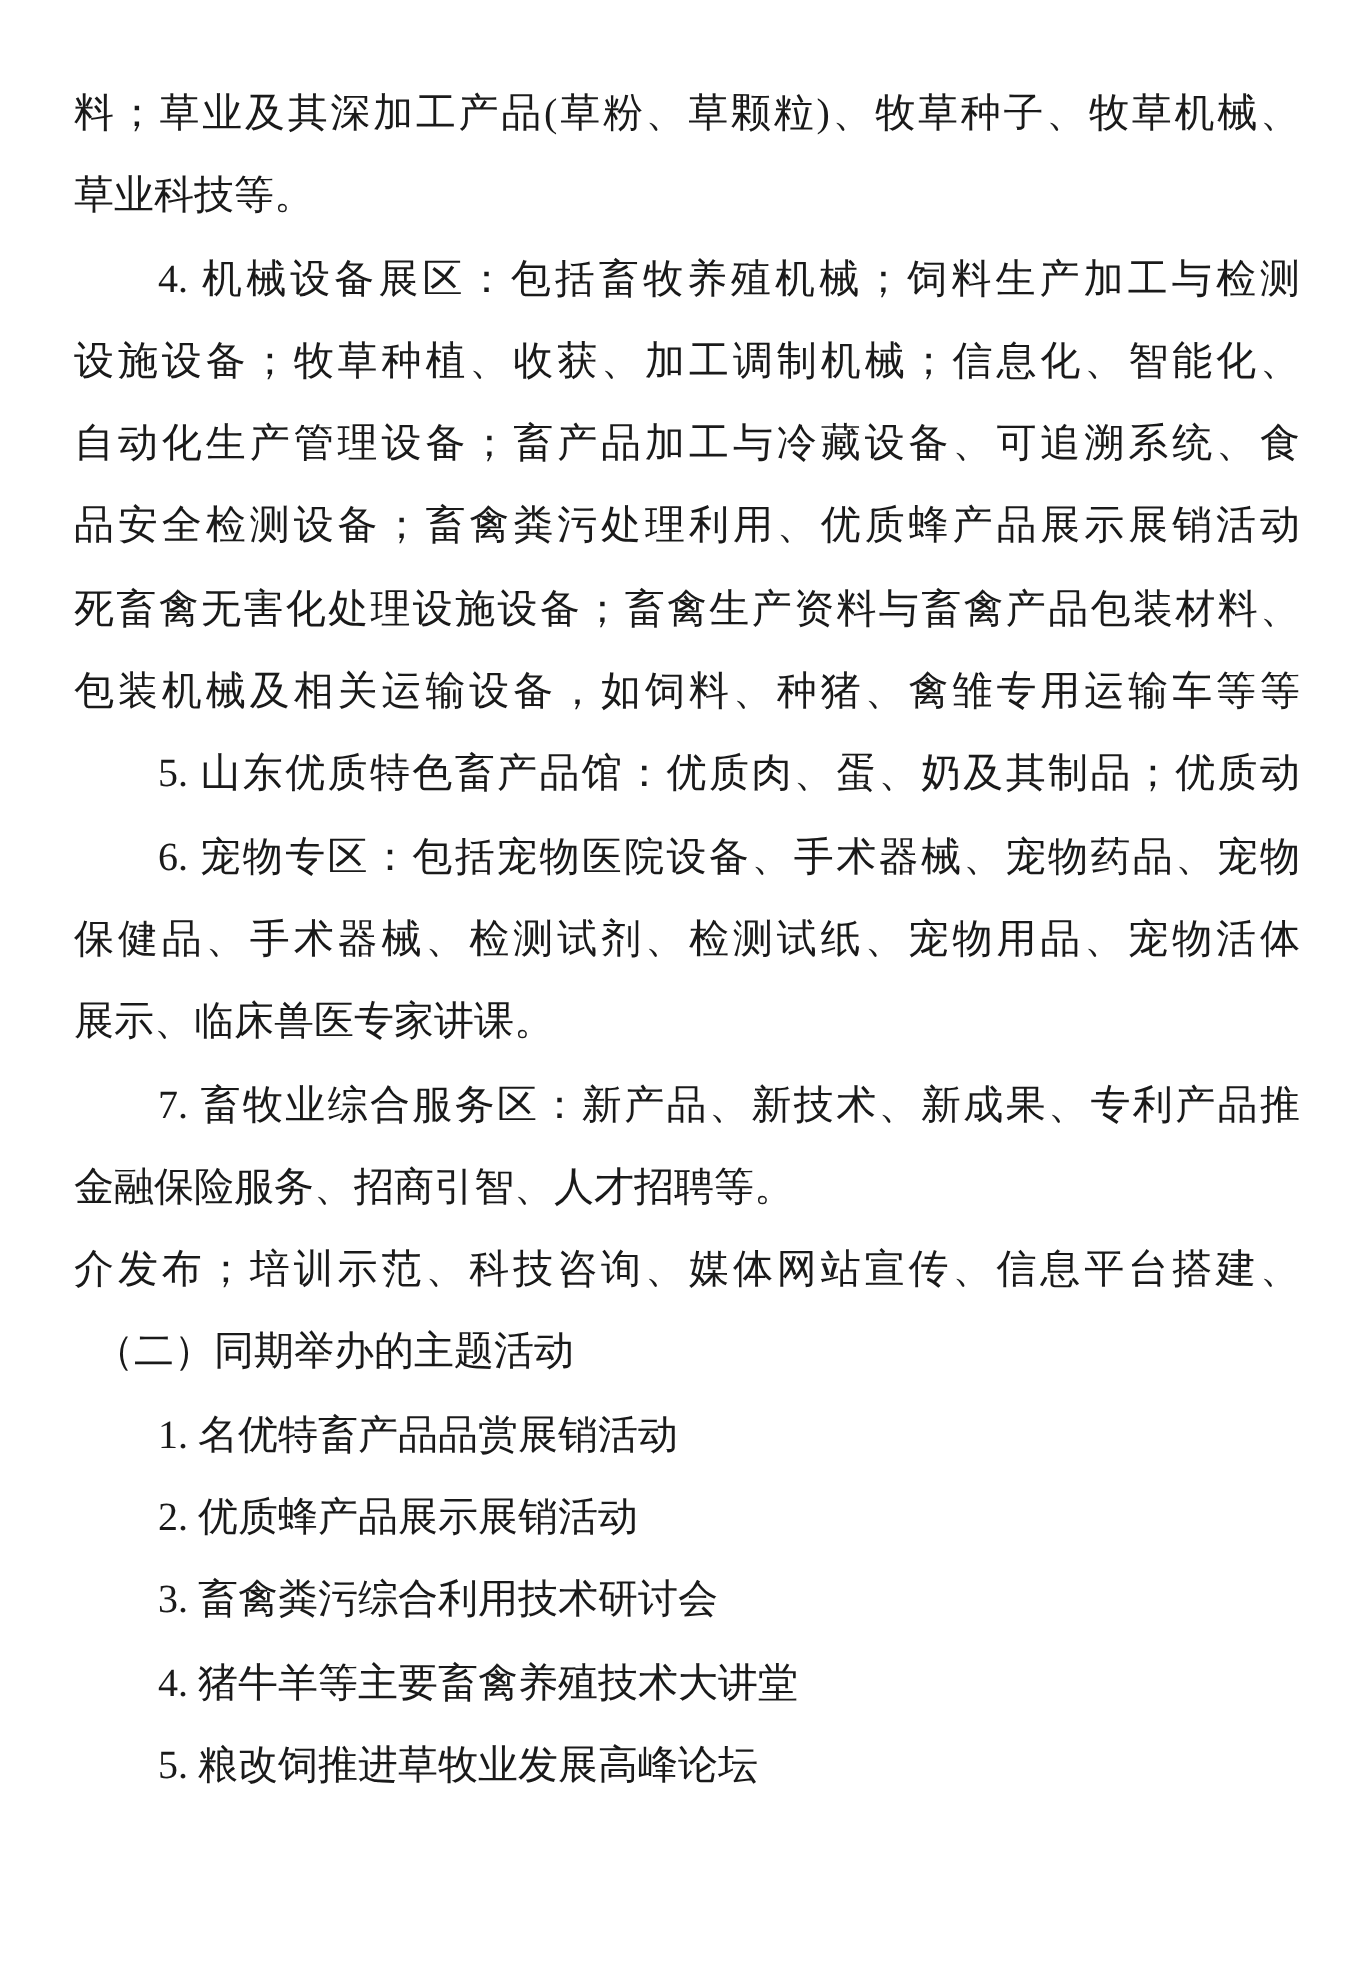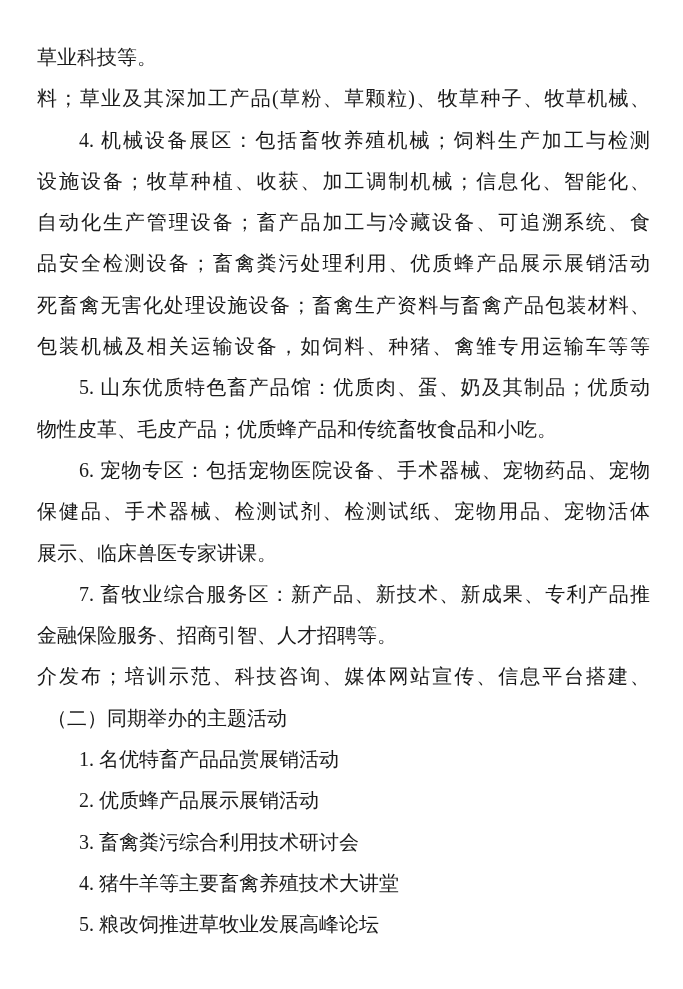--- a/index.html
+++ b/index.html
@@ -37,30 +37,29 @@
   }
   
   .ind-h {
     padding-left: 10px;
   }
 </style>
 </head>
 <body>
 
 <div class="page">
+  <div class="line j">料；草业及其深加工产品(草粉、草颗粒)、牧草种子、牧草机械、</div>
   <div class="line">草业科技等。</div>
-  <div class="line j">料；草业及其深加工产品(草粉、草颗粒)、牧草种子、牧草机械、</div>
   <div class="line j ind">4. 机械设备展区：包括畜牧养殖机械；饲料生产加工与检测</div>
   <div class="line j">设施设备；牧草种植、收获、加工调制机械；信息化、智能化、</div>
   <div class="line j">自动化生产管理设备；畜产品加工与冷藏设备、可追溯系统、食</div>
   <div class="line j">品安全检测设备；畜禽粪污处理利用、优质蜂产品展示展销活动</div>
   <div class="line j">死畜禽无害化处理设施设备；畜禽生产资料与畜禽产品包装材料、</div>
   <div class="line j">包装机械及相关运输设备，如饲料、种猪、禽雏专用运输车等等</div>
   <div class="line j ind">5. 山东优质特色畜产品馆：优质肉、蛋、奶及其制品；优质动</div>
-  <div class="line">物性皮革、毛皮产品；优质蜂产品和传统畜牧食品和小吃。</div>
   <div class="line j ind">6. 宠物专区：包括宠物医院设备、手术器械、宠物药品、宠物</div>
   <div class="line j">保健品、手术器械、检测试剂、检测试纸、宠物用品、宠物活体</div>
   <div class="line">展示、临床兽医专家讲课。</div>
   <div class="line j ind">7. 畜牧业综合服务区：新产品、新技术、新成果、专利产品推</div>
   <div class="line">金融保险服务、招商引智、人才招聘等。</div>
   <div class="line j">介发布；培训示范、科技咨询、媒体网站宣传、信息平台搭建、</div>
   <div class="line ind-h">（二）同期举办的主题活动</div>
   <div class="line ind">1. 名优特畜产品品赏展销活动</div>
   <div class="line ind">2. 优质蜂产品展示展销活动</div>
   <div class="line ind">3. 畜禽粪污综合利用技术研讨会</div>

